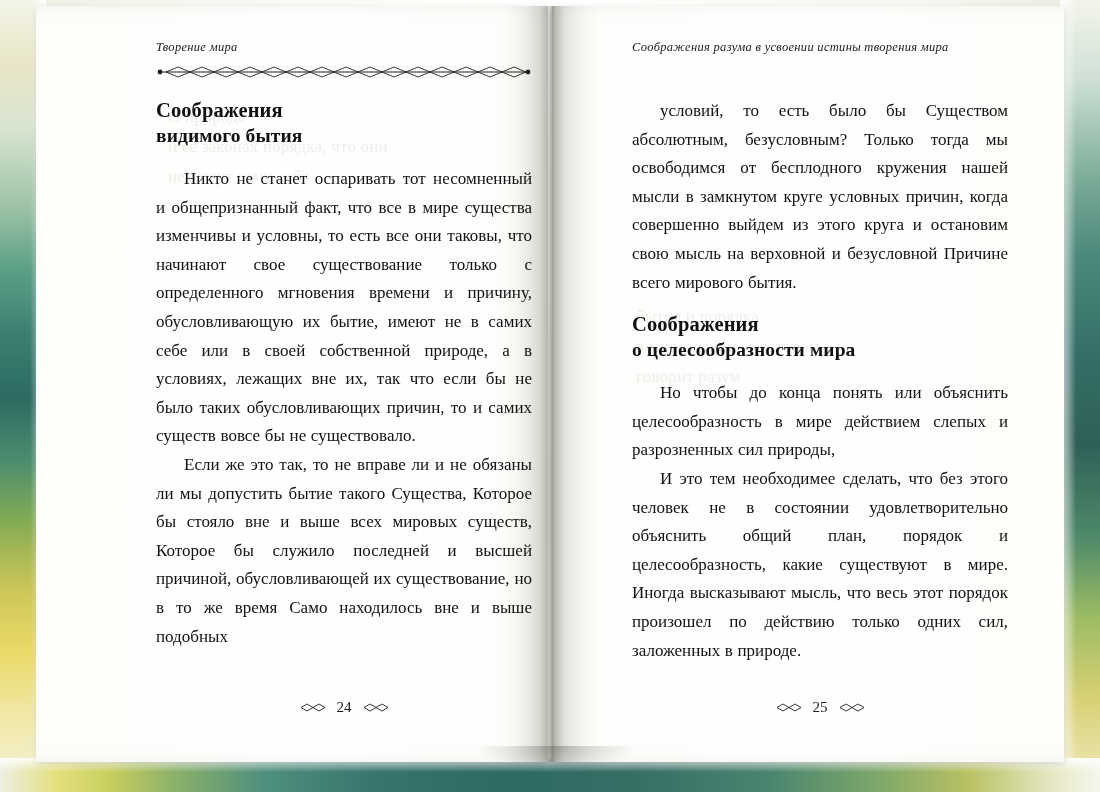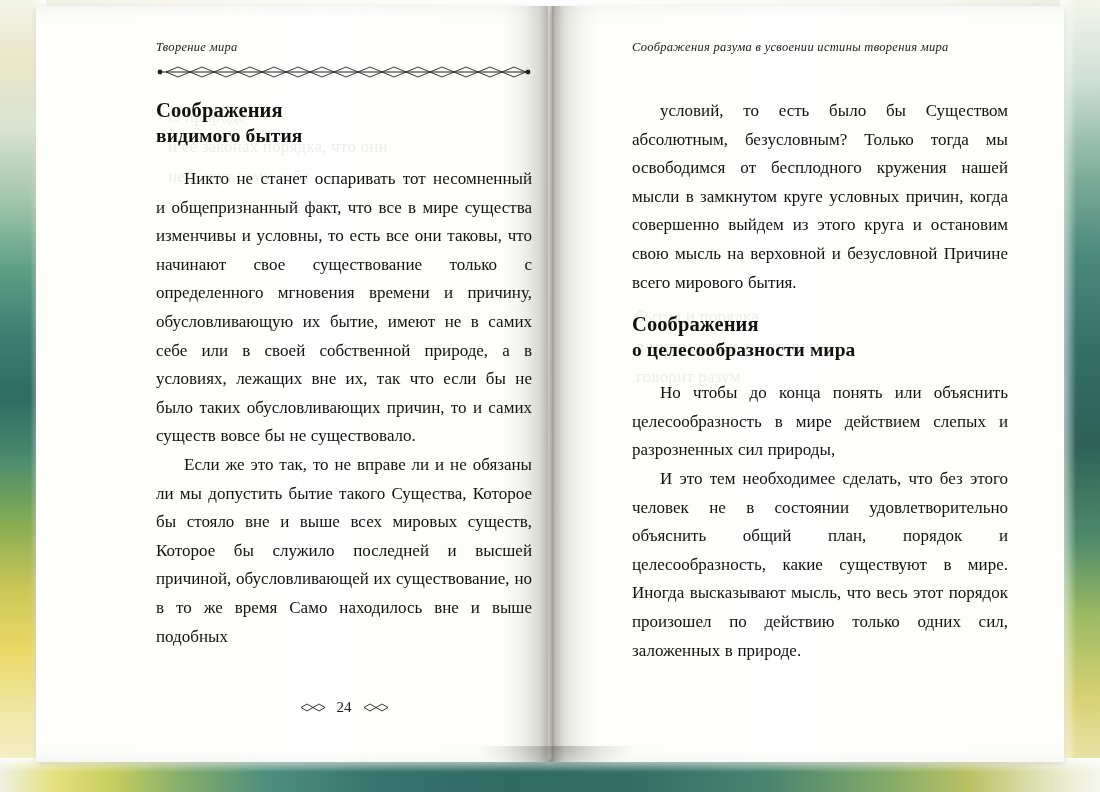--- a/index.html
+++ b/index.html
@@ -318,15 +318,28 @@
 
       <h2 class="section-title">
         <span class="ln ln1">Соображения</span>
         <span class="ln">о целесообразности мира</span>
       </h2>
 
       <p class="para">Но чтобы до конца понять или объяснить целесообразность в мире действием слепых и разрозненных сил природы,</p>
       <p class="para">И это тем необходимее сделать, что без этого человек не в состоянии удовлетворительно объяснить общий план, порядок и целесообразность, какие существуют в мире. Иногда высказывают мысль, что весь этот порядок произошел по действию только одних сил, заложенных в природе.</p>
     </div>
 
+    <div class="folio folio-right">
+      <span class="orn">
+        <svg class="orn-diamond" viewBox="0 0 26 9" aria-hidden="true">
+          <path d="M2 4.5 L8 1 L14 4.5 L8 8 Z M14 4.5 L20 1 L26 4.5 L20 8 Z" fill="none" stroke="#1f1f1f" stroke-width="0.9"></path>
+        </svg>
+      </span>
+      <span class="num">25</span>
+      <span class="orn">
+        <svg class="orn-diamond" viewBox="0 0 26 9" aria-hidden="true">
+          <path d="M0 4.5 L6 1 L12 4.5 L6 8 Z M12 4.5 L18 1 L24 4.5 L18 8 Z" fill="none" stroke="#1f1f1f" stroke-width="0.9"></path>
+        </svg>
+      </span>
+    </div>
 
   </div>
 </div>
 
 </body></html>

